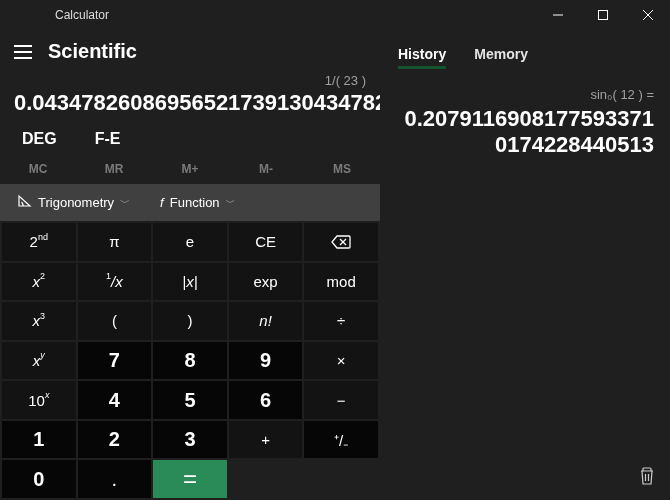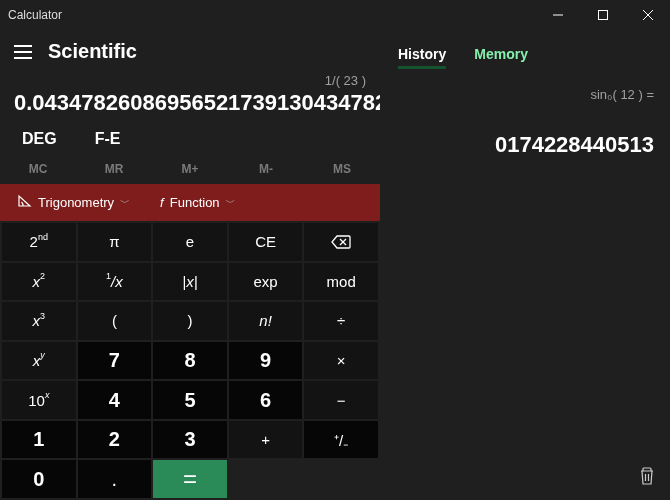--- a/index.html
+++ b/index.html
@@ -1,44 +1,44 @@
 <!DOCTYPE html>
 <html><head>
 <meta charset="utf-8">
 <style>
   * { box-sizing: border-box; margin: 0; padding: 0; font-family: "Segoe UI", Arial, sans-serif; }
   html, body { width: 670px; height: 500px; background: #1f1f1f; color: #fff; overflow: hidden; }
   .titlebar { height: 30px; display: flex; align-items: center; justify-content: space-between; padding-left: 8px; background: #1f1f1f; }
-  .titlebar-title { font-size: 12px; color: #ddd; }
+  .titlebar-title { font-size: 12px; color: #ddd; margin-left: 47px; }
   .win-controls { display: flex; height: 100%; }
   .win-btn { width: 45px; display: flex; align-items: center; justify-content: center; color: #fff; font-size: 10px; }
   .win-btn svg { width: 10px; height: 10px; stroke: #fff; stroke-width: 1; fill: none; }
   .content { display: flex; height: calc(100% - 30px); }
   .left { width: 380px; display: flex; flex-direction: column; }
   .right { flex: 1; display: flex; flex-direction: column; padding: 12px 16px 8px 16px; position: relative; }
   .mode-row { display: flex; align-items: center; gap: 16px; padding: 10px 5px 10px 14px; }
   .hamburger { width: 18px; height: 14px; display: flex; flex-direction: column; justify-content: space-between; }
   .hamburger span { display: block; height: 2px; background: #fff; }
   .mode-title { font-size: 20px; font-weight: 600; }
   .expr { text-align: right; font-size: 13px; color: #a0a0a0; padding: 0 14px; }
   .result { text-align: right; font-size: 22px; font-weight: 700; padding: 2px 14px 8px 14px; white-space: nowrap; overflow: hidden; }
   .deg-row { display: flex; gap: 38px; padding: 6px 0 8px 22px; font-size: 16px; font-weight: 600; }
   .mem-row { display: flex; justify-content: space-around; padding: 6px 0 8px 0; font-size: 12px; font-weight: 600; color: #7a7a7a; }
   .mem-row .mem { width: 20%; text-align: center; }
-  .trig-row { display: flex; gap: 30px; background: #7f1d1d; padding: 10px 18px; font-size: 13px; align-items: center; }
+  .trig-row { display: flex; gap: 30px; background: #404040; padding: 10px 18px; font-size: 13px; align-items: center; }
   .trig-item { display: flex; align-items: center; gap: 6px; }
   .trig-item .ic { font-style: italic; }
   .chev { font-size: 10px; color: #aaa; }
   .keypad { flex: 1; display: grid; grid-template-columns: repeat(5, 1fr); grid-auto-rows: 1fr; gap: 2px; background: #1f1f1f; padding: 2px; }
   .key { display: flex; align-items: center; justify-content: center; font-size: 15px; background: #131313; color: #fff; }
   .key.num { background: #060606; font-size: 20px; font-weight: 600; }
   .key.eq { background: #2a8a58; font-size: 24px; }
   .key sup { font-size: 9px; position: relative; top: -5px; }
   .tabs { display: flex; gap: 28px; font-size: 14px; font-weight: 600; padding: 4px 2px 10px 2px; }
-  .tab { color: #86efac; padding-bottom: 4px; }
+  .tab { color: #e5e5e5; padding-bottom: 4px; }
   .tab.active { color: #fff; border-bottom: 3px solid #14532d; }
   .hist-entry { text-align: right; margin-top: 8px; }
   .hist-expr { font-size: 13px; color: #a0a0a0; margin-bottom: 4px; }
   .hist-res { font-size: 22px; font-weight: 700; line-height: 1.2; word-break: break-all; }
   .trash { position: absolute; bottom: 10px; right: 14px; }
   .trash svg { width: 18px; height: 20px; stroke: #ccc; stroke-width: 1.2; fill: none; }
   .angle-ic svg { width:14px; height:14px; stroke:#fff; stroke-width:1.2; fill:none; }
 </style>
 </head>
 <body>
@@ -175,21 +175,21 @@
   </div>
 
   <div class="right">
     <div class="tabs">
       <div class="tab active">History</div>
       <div class="tab">Memory</div>
     </div>
     <div class="hist-entry">
       <div class="hist-expr">sin₀( 12 ) =</div>
       <div class="hist-res">
-        <br>
+        <span>0.2079116908177593371</span><br>
         <span>0174228440513</span>
       </div>
     </div>
     <div class="trash">
       <svg viewBox="0 0 18 20">
           <path d="M3 5 H15 M5 5 V3 A1 1 0 0 1 6 2 H12 A1 1 0 0 1 13 3 V5 M4 5 L5 18 H13 L14 5 M7.5 8 V15 M10.5 8 V15"></path>
         </svg>
     </div>
   </div>
 </div>

